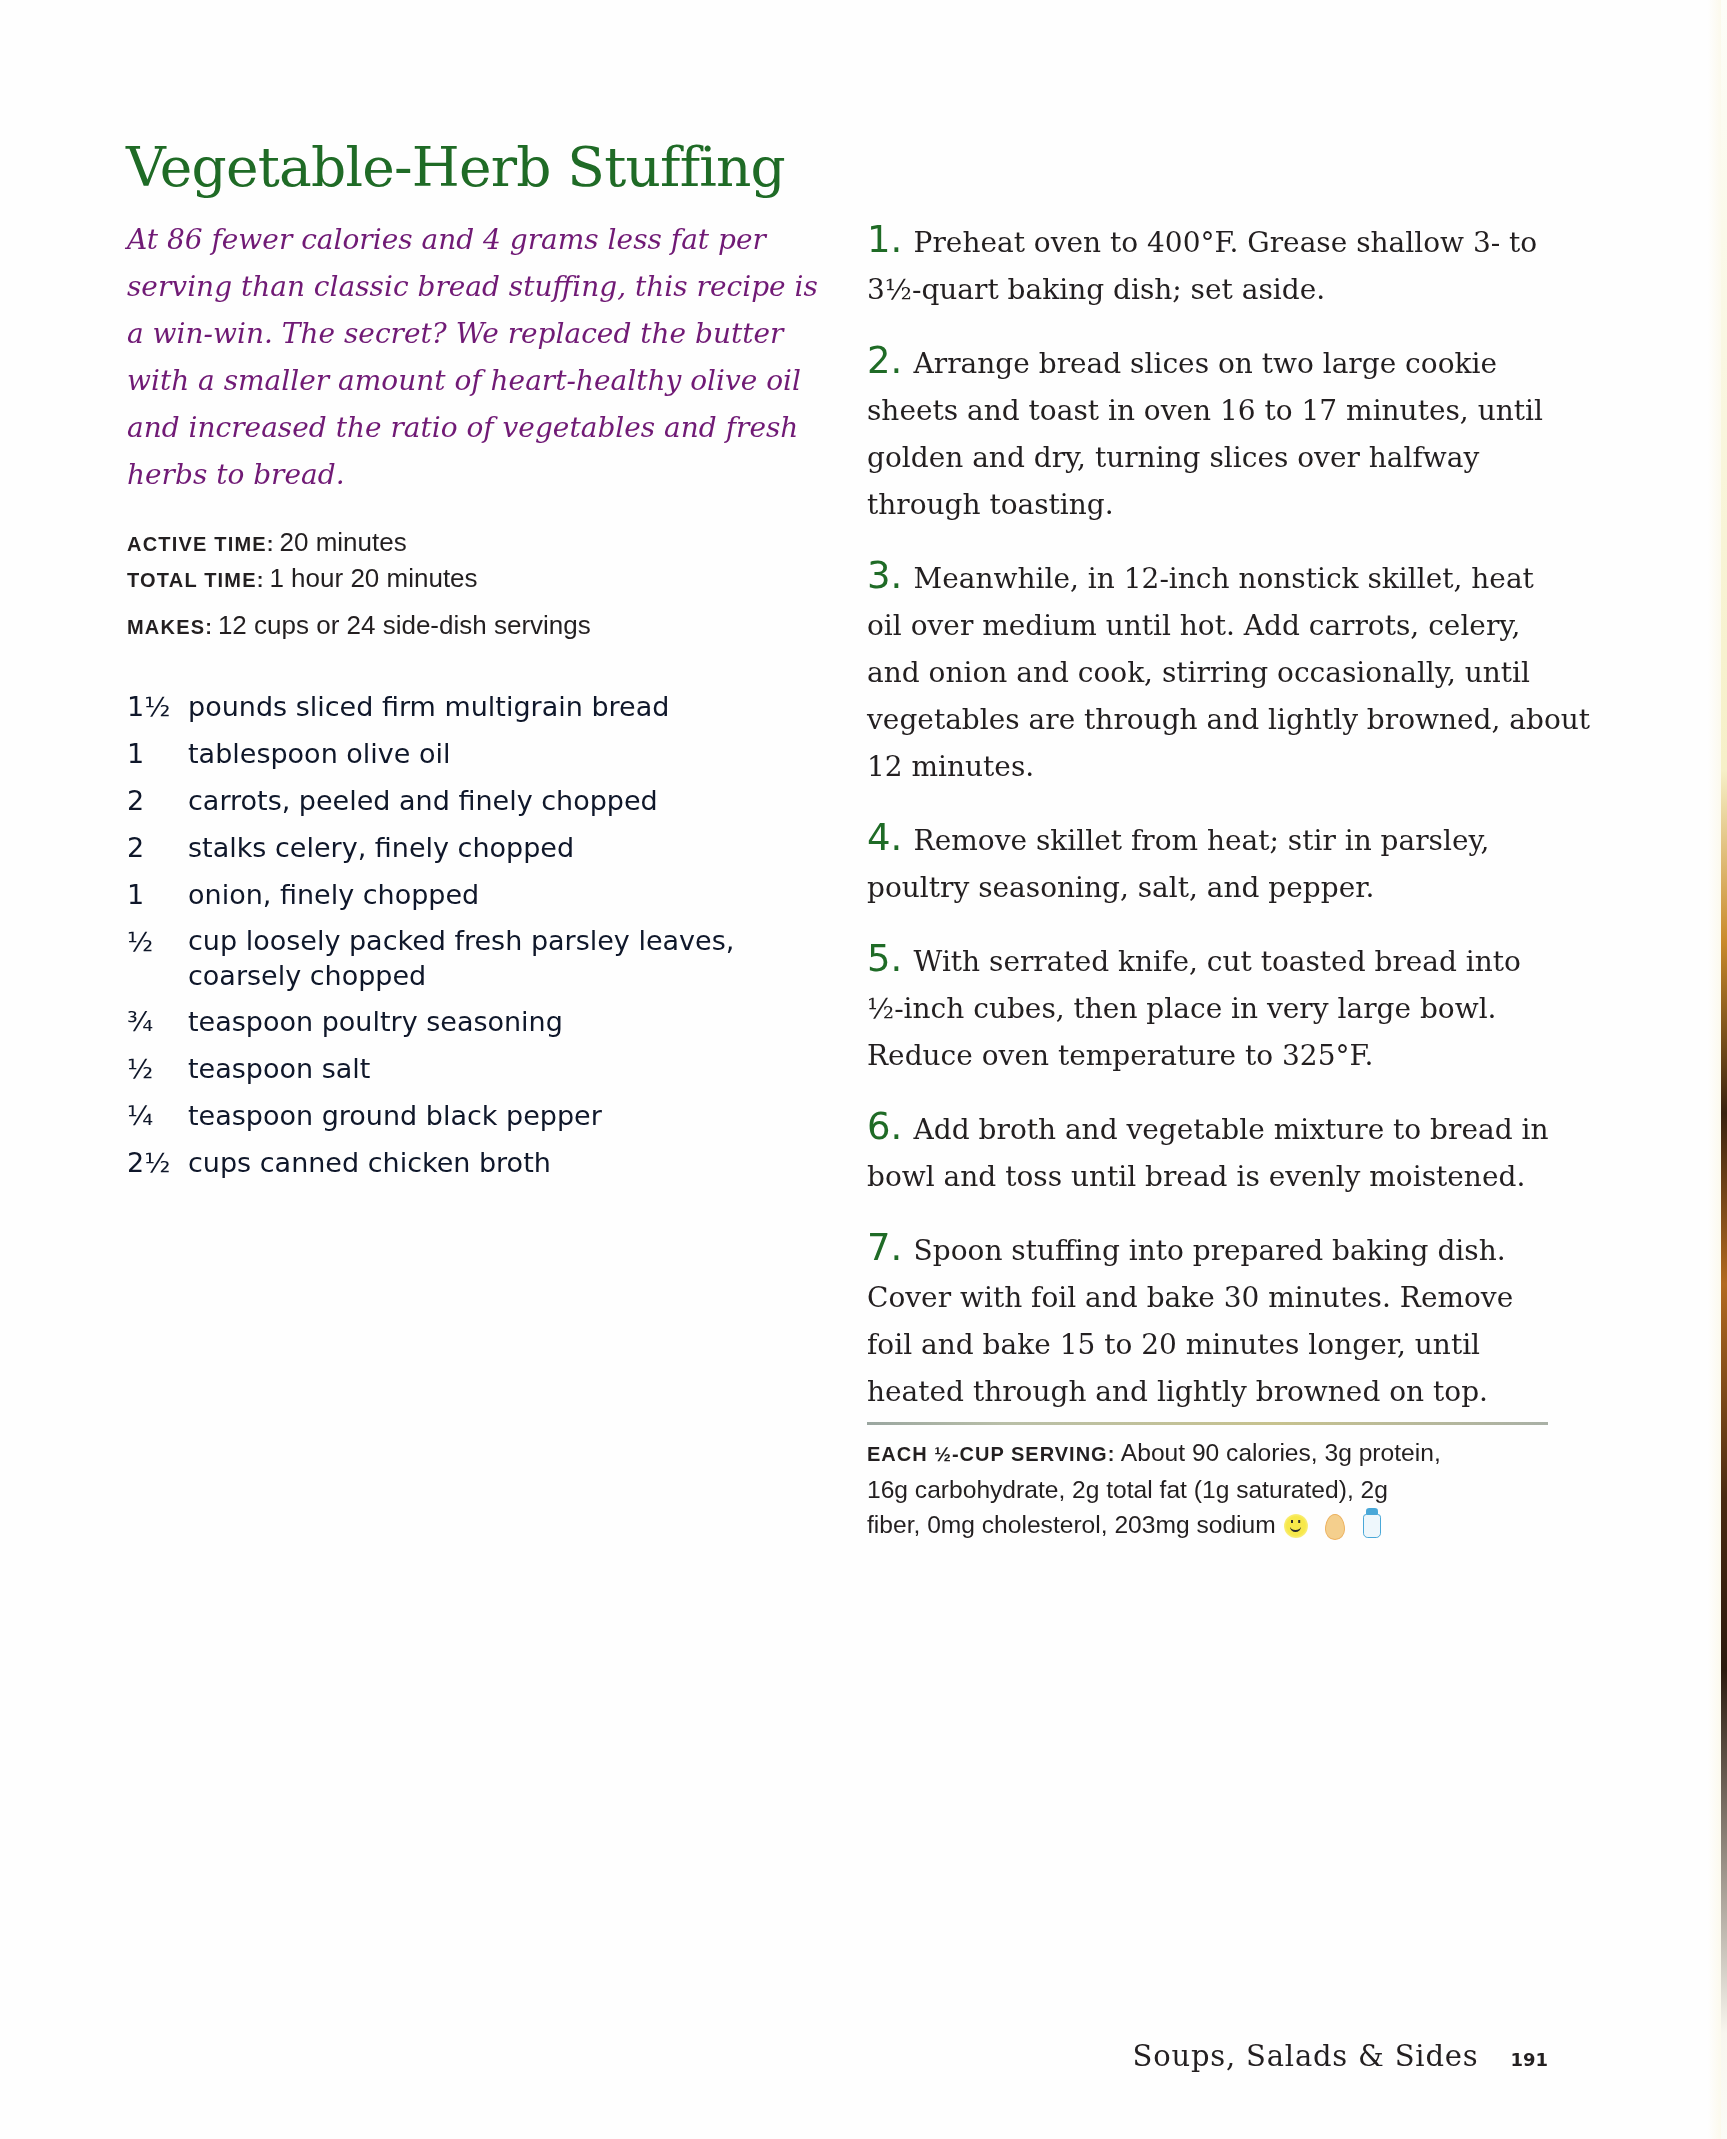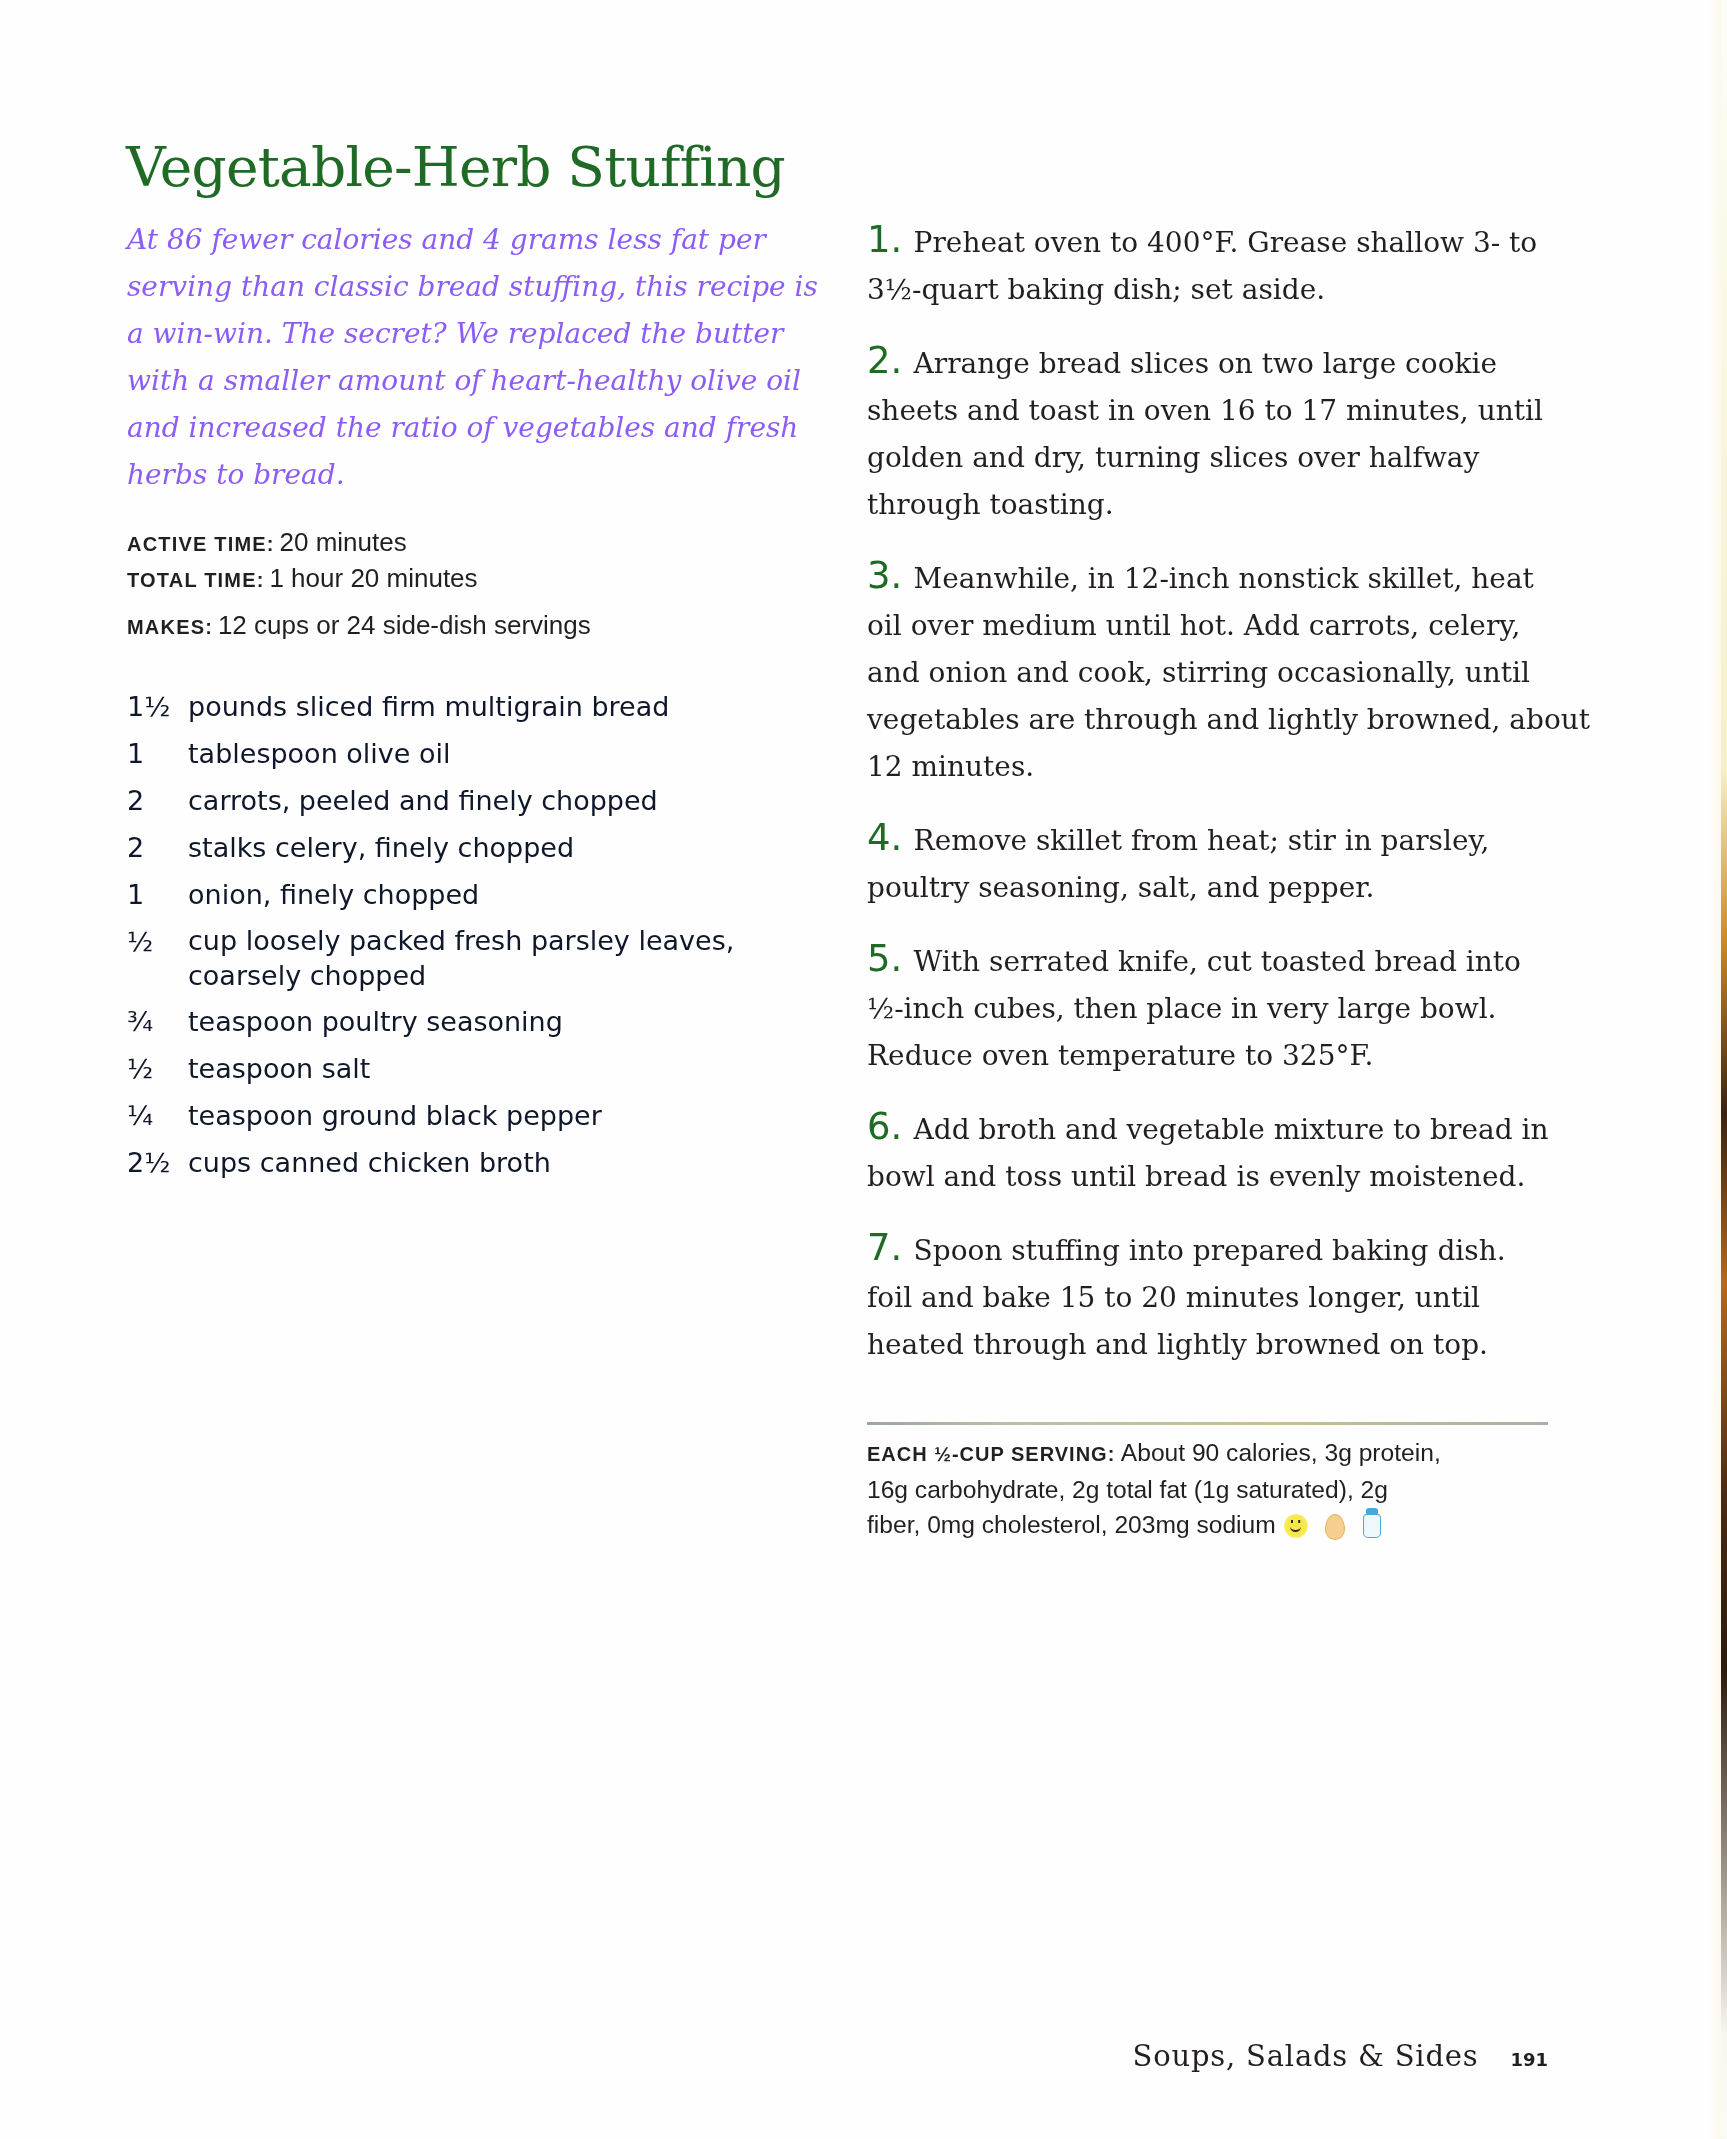--- a/index.html
+++ b/index.html
@@ -20,21 +20,21 @@
 
   
   .title {
     position: absolute; left: 122px; top: 127px;
     font-family: "DejaVu Serif", serif; font-size: 55px; line-height: 81px;
     color: #1f6b26; letter-spacing: -0.8px; white-space: nowrap;
   }
   .intro {
     position: absolute; left: 123px; top: 216px; width: 684px;
     font-family: "DejaVu Serif", serif; font-style: italic;
-    font-size: 28px; line-height: 47px; color: #8b5cf6;
+    font-size: 28px; line-height: 47px; color: #701a75;
   }
   .intro span { display: block; white-space: nowrap; }
 
   .meta { position: absolute; left: 123px; width: 725px;
     font-family: Liberation Sans, sans-serif; font-size: 26px; color: #231f20; white-space: nowrap; }
   .meta .lbl { font-weight: bold; font-size: 20px; letter-spacing: 1.2px; margin-right: 4.8px; }
   .meta-active { top: 527px; }
   .meta-total { top: 563px; }
   .meta-makes { top: 610px; }
 
@@ -177,20 +177,21 @@
       <span class="line">Reduce oven temperature to 325°F.</span>
     </div>
     <div class="step-gap"></div>
     <div class="step">
       <span class="line"><span class="num">6.</span><span>Add broth and vegetable mixture to bread in</span></span>
       <span class="line">bowl and toss until bread is evenly moistened.</span>
     </div>
     <div class="step-gap"></div>
     <div class="step">
       <span class="line"><span class="num">7.</span><span>Spoon stuffing into prepared baking dish.</span></span>
+      <span class="line">Cover with foil and bake 30 minutes. Remove</span>
       <span class="line">foil and bake 15 to 20 minutes longer, until</span>
       <span class="line">heated through and lightly browned on top.</span>
     </div>
   </div>
 
   <div class="divider"></div>
 
   <div class="nutrition">
     <span class="line"><span class="lbl">EACH ½-CUP SERVING:</span> <span>About 90 calories, 3g protein,</span></span>
     <span class="line">16g carbohydrate, 2g total fat (1g saturated), 2g</span>

